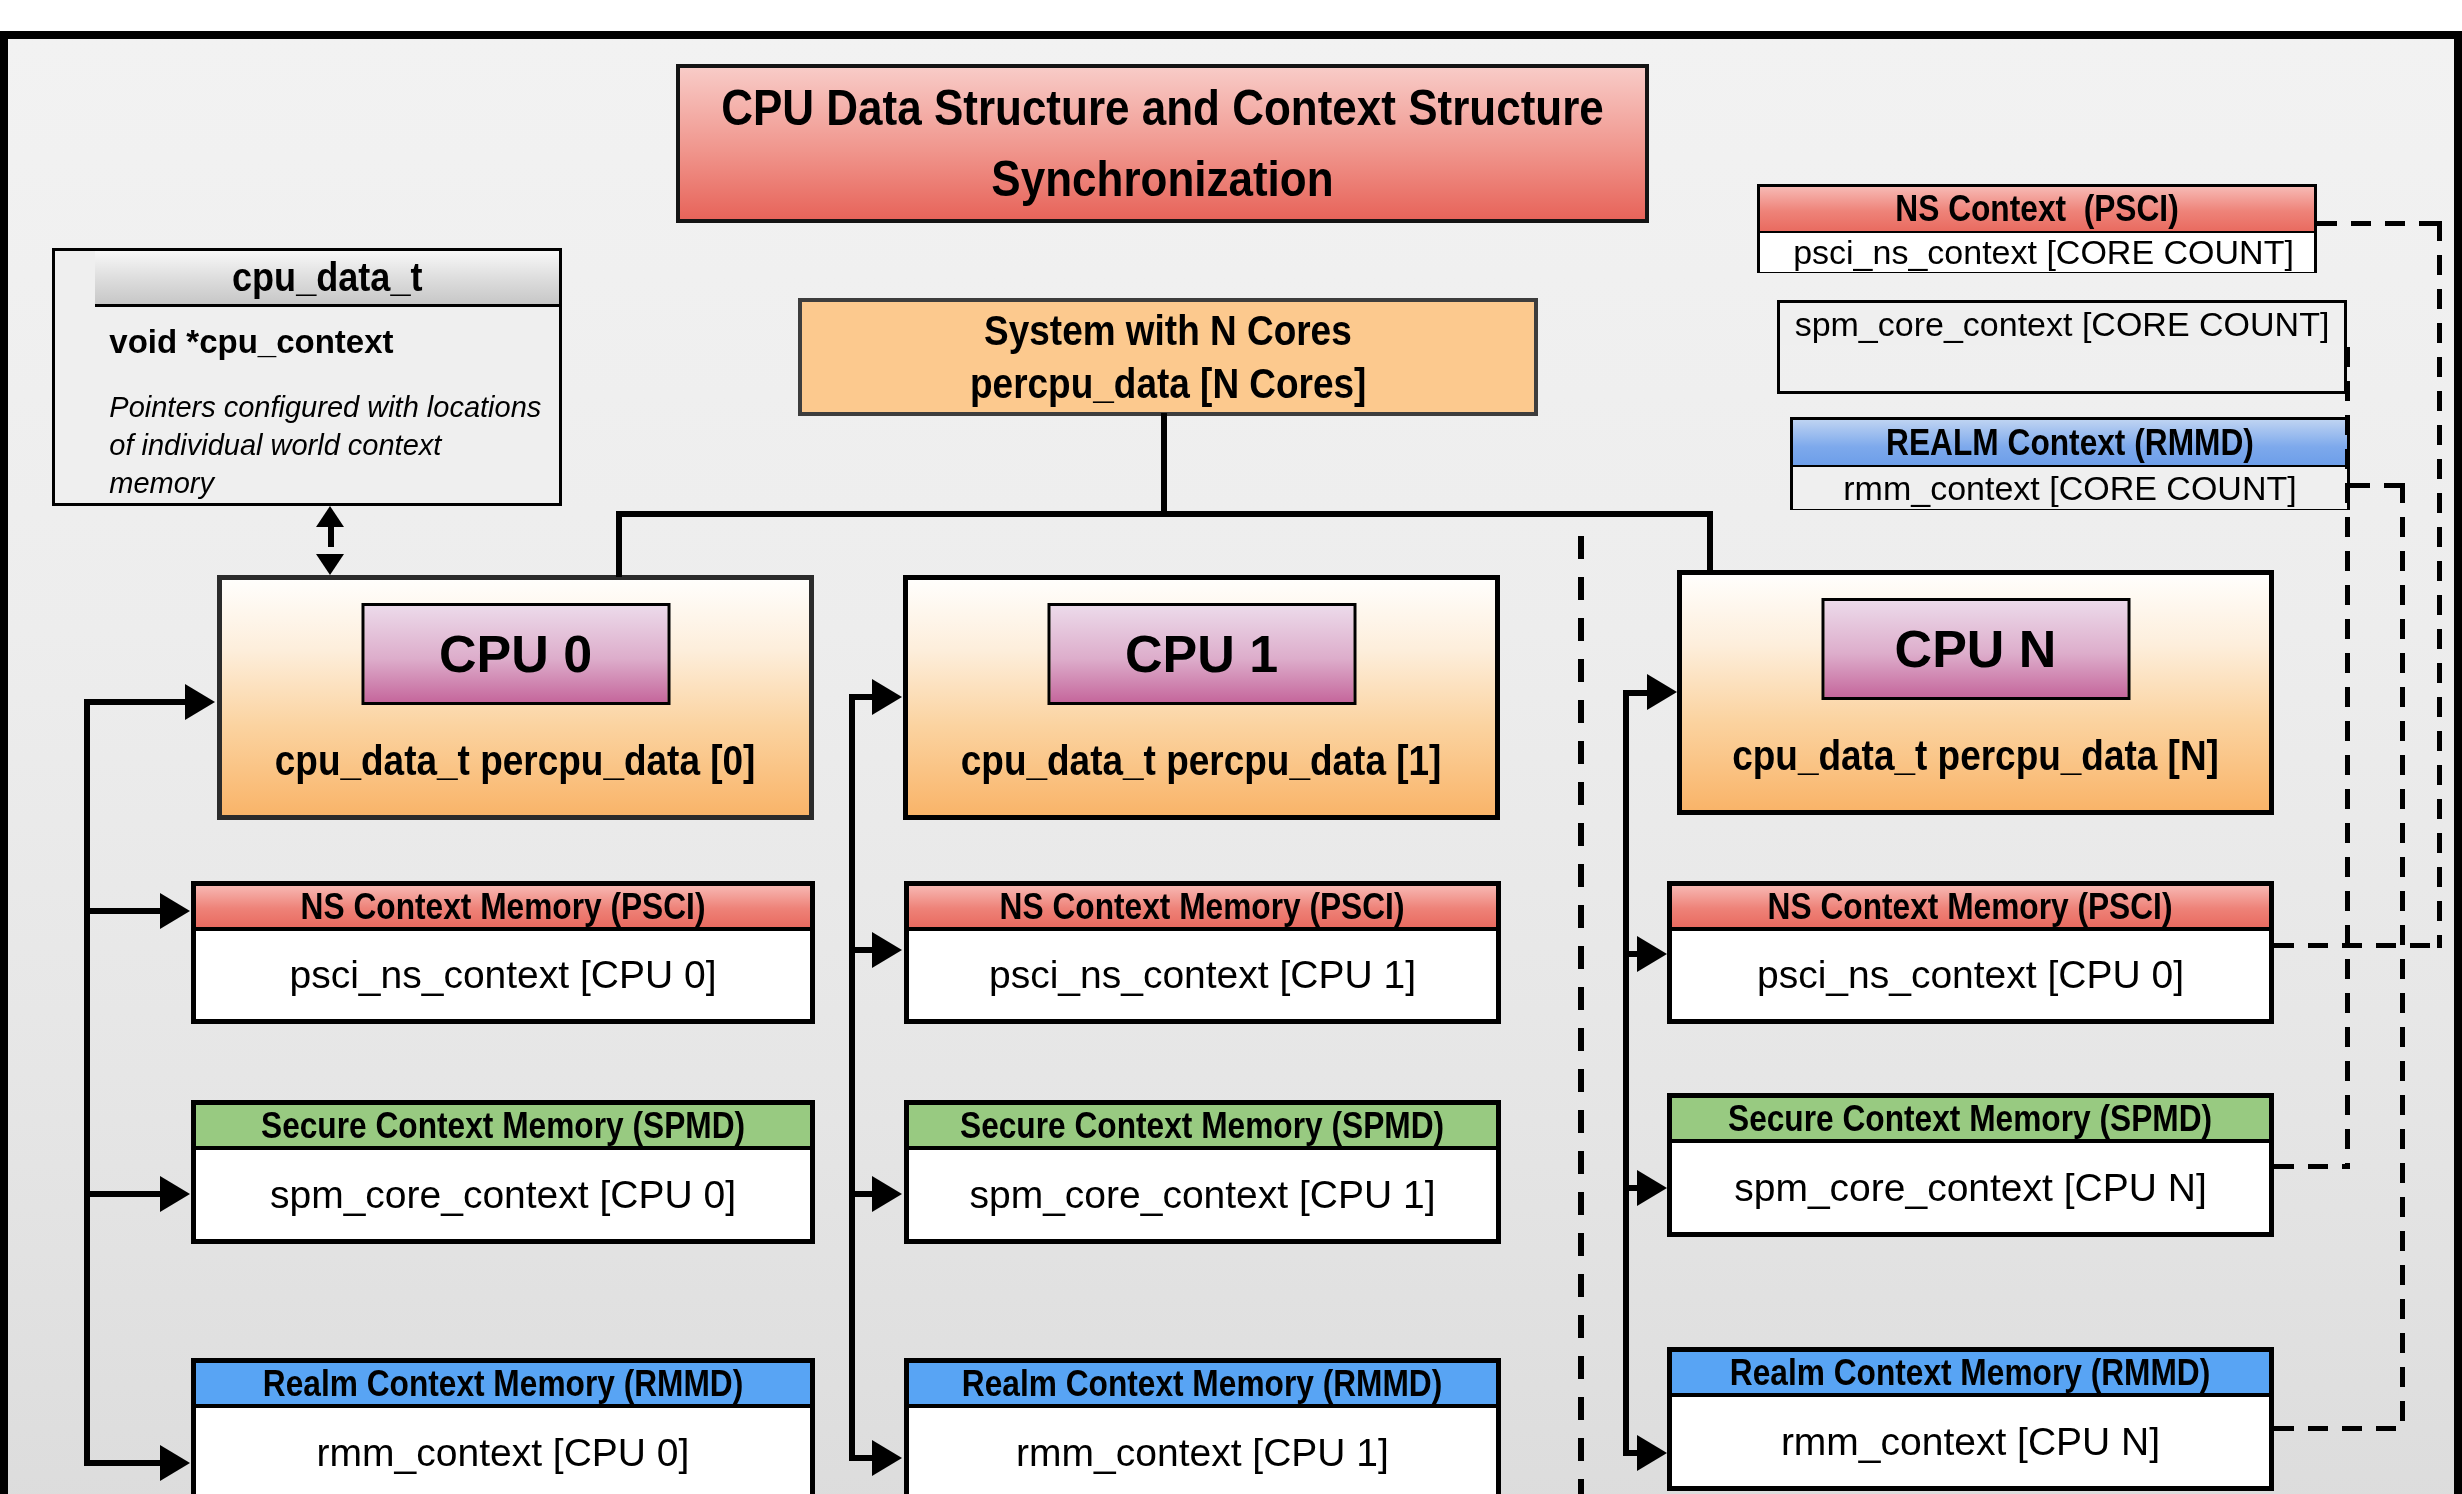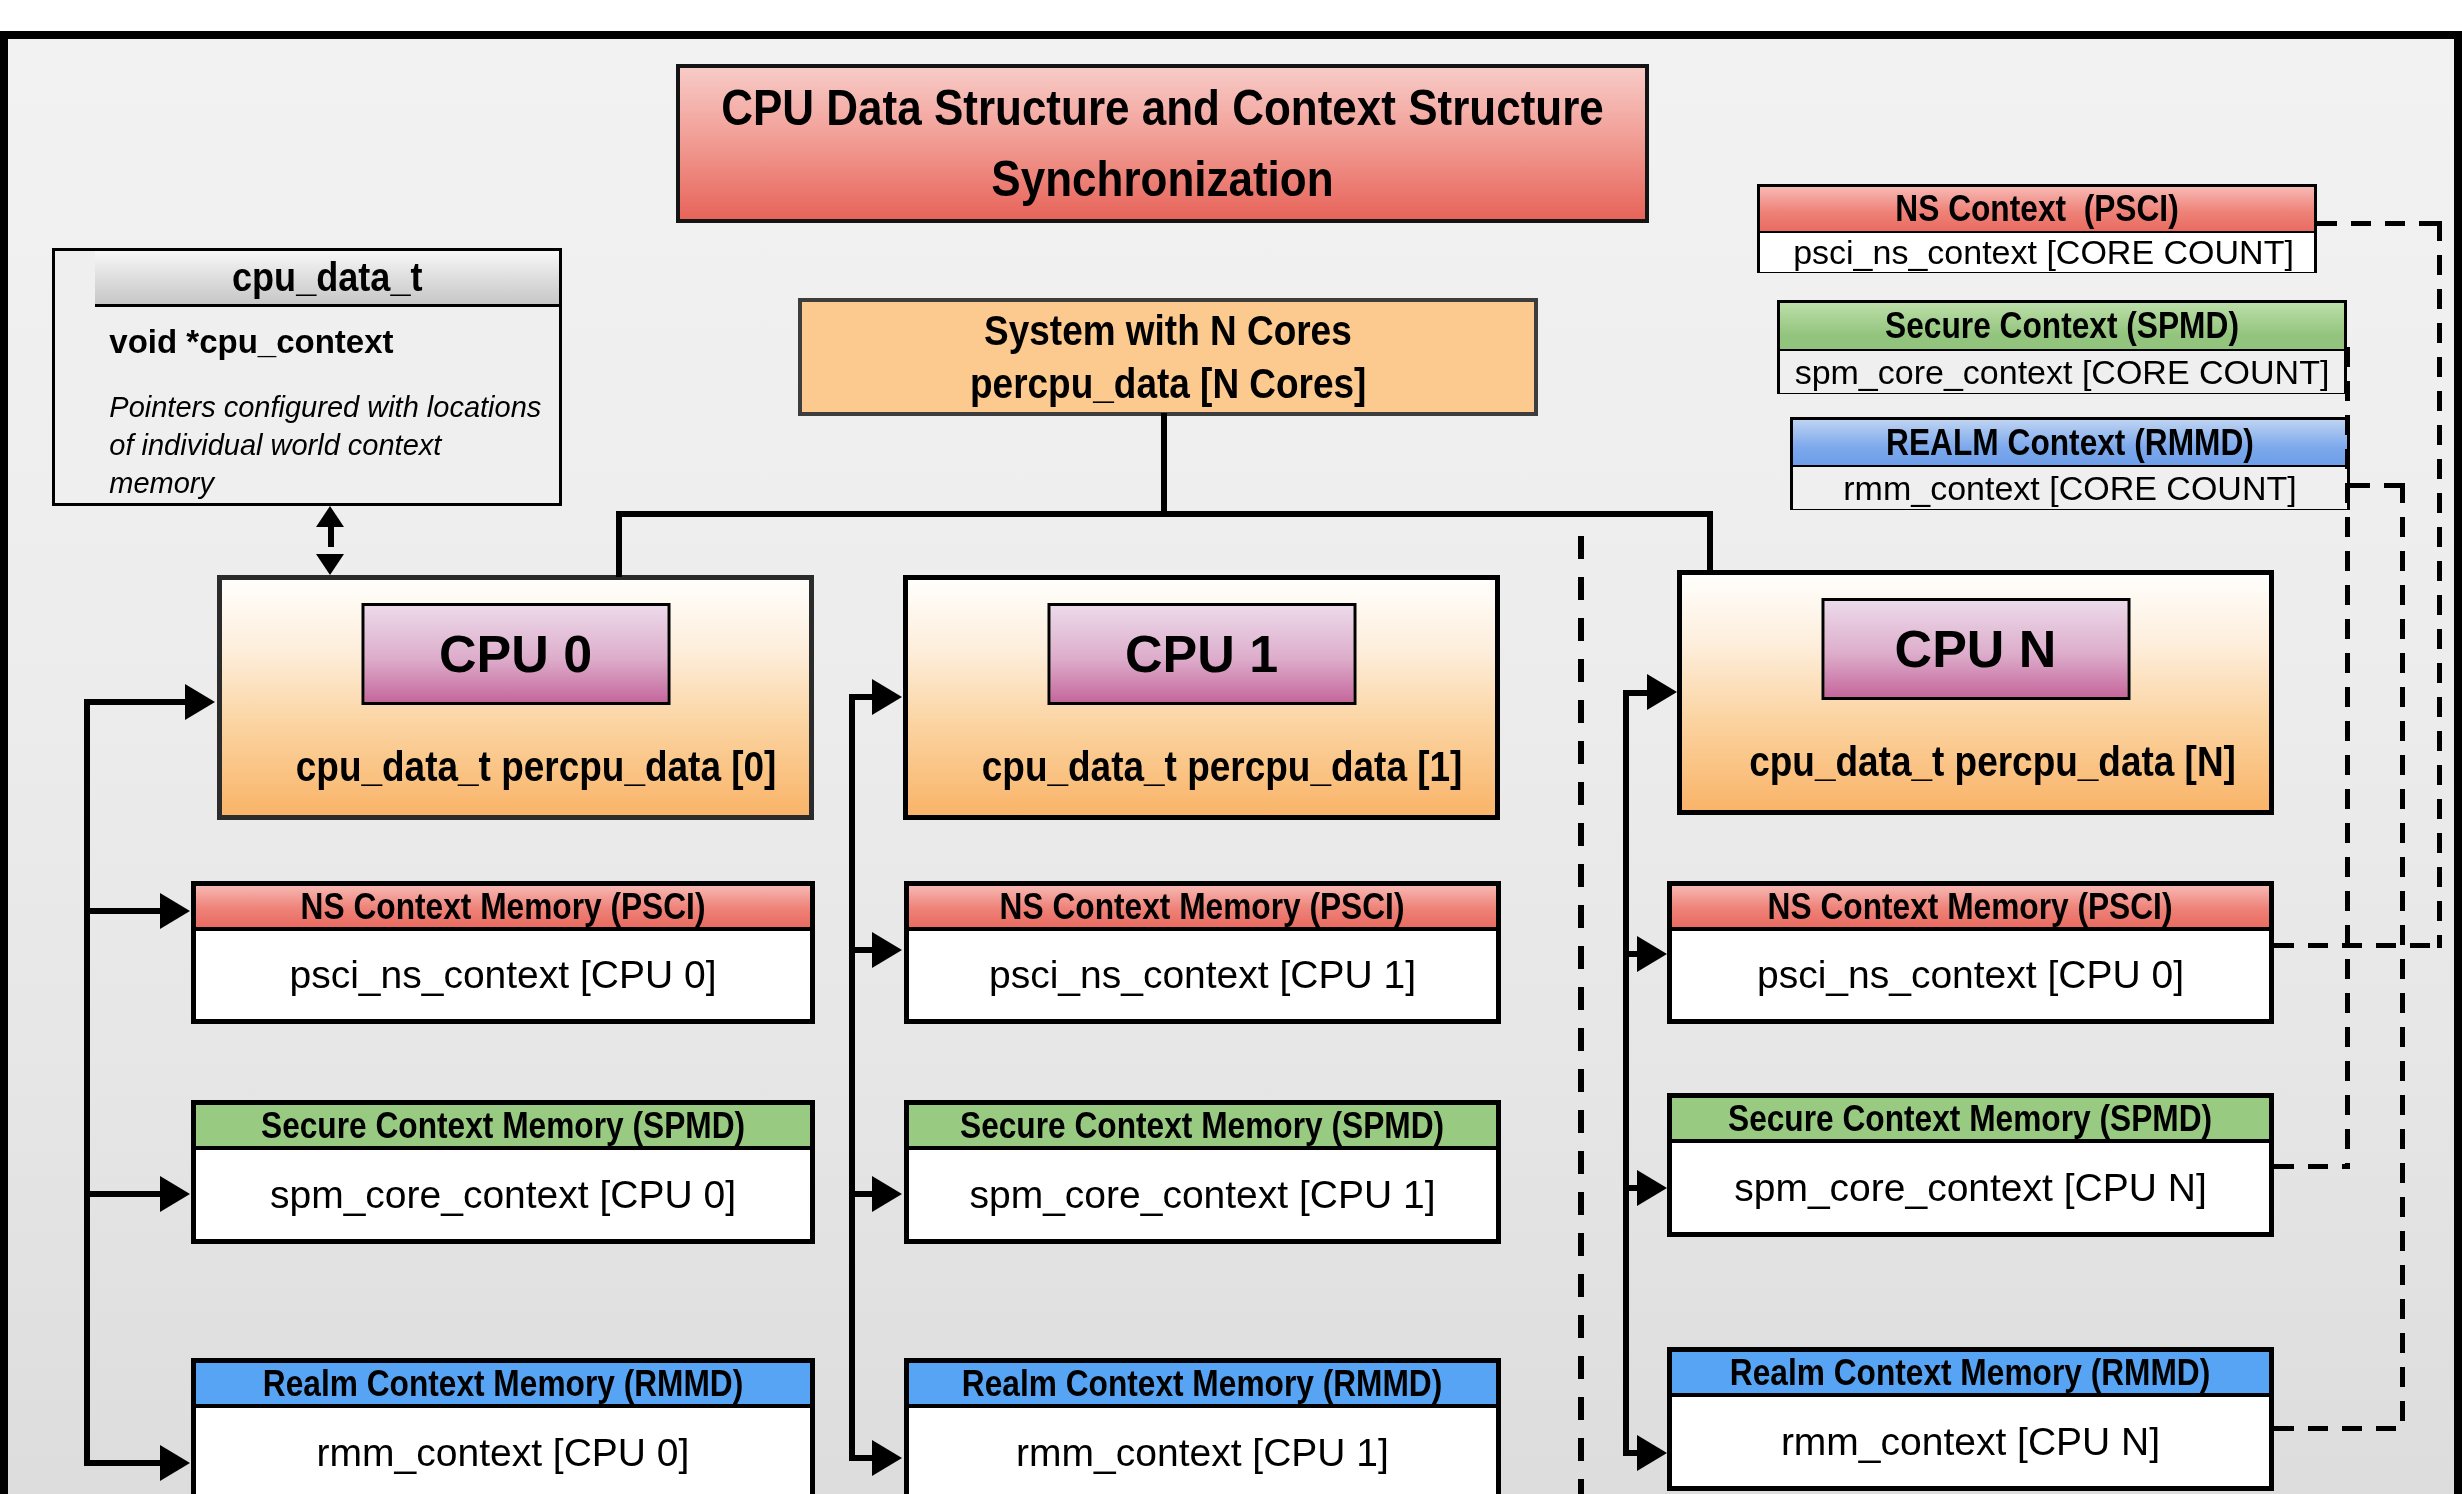--- a/index.html
+++ b/index.html
@@ -39,21 +39,21 @@
   #legend-secure .bd{height:42px;background:#efefef;}
   #legend-realm{left:1782px;top:378px;width:560px;height:93px;}
   #legend-realm .hd{height:45px;background:linear-gradient(180deg,#bed3f2 0%,#7da9ec 60%,#6d9ee9 100%);}
   #legend-realm .bd{height:42px;background:#efefef;}
 
   .cpu{width:597px;height:245px;border:5.3px solid #2b2b2b;
     background:linear-gradient(180deg,#fffefc 0%,#fdeedb 30%,#fbd3a0 62%,#f9b469 100%);}
   .cpu-tag{position:absolute;left:50%;transform:translateX(-50%);top:23px;width:303px;height:96px;
     border:3.6px solid #000;font-size:52px;font-weight:bold;
     background:linear-gradient(180deg,#ecdaea 0%,#ddadcb 55%,#c5679c 100%);}
-  .cpu-cap{position:absolute;left:0;bottom:24px;width:100%;text-align:right;font-size:42px;font-weight:bold;}
+  .cpu-cap{position:absolute;left:0;bottom:30px;width:100%;text-align:center;font-size:42px;font-weight:bold;}
 
   .ctx{border:5.3px solid #000;background:#fff;}
   .ctx .hd{height:41px;border-bottom:4.5px solid #000;font-size:36px;font-weight:bold;}
   .ctx .bd{font-size:39px;}
   .hd-red{background:linear-gradient(180deg,#f7b7b2 0%,#ee8278 55%,#e96b60 100%);}
   .hd-green{background:#98ca81;}
   .hd-blue{background:#58a4f4;}
 
   
   .hline{position:absolute;height:6.2px;background:#000;}
@@ -95,23 +95,20 @@
 
   <div id="legend-ns" class="abs legend">
     <div class="hd flexc">
         <span class="cond">NS Context  (PSCI)</span>
       </div>
     <div class="bd flexc">
         <span>psci_ns_context [CORE COUNT]</span>
       </div>
   </div>
   <div id="legend-secure" class="abs legend">
-    <div class="hd flexc">
-        <span class="cond">Secure Context (SPMD)</span>
-      </div>
     <div class="bd flexc">
         <span>spm_core_context [CORE COUNT]</span>
       </div>
   </div>
   <div id="legend-realm" class="abs legend">
     <div class="hd flexc">
         <span class="cond">REALM Context (RMMD)</span>
       </div>
     <div class="bd flexc">
         <span>rmm_context [CORE COUNT]</span>

